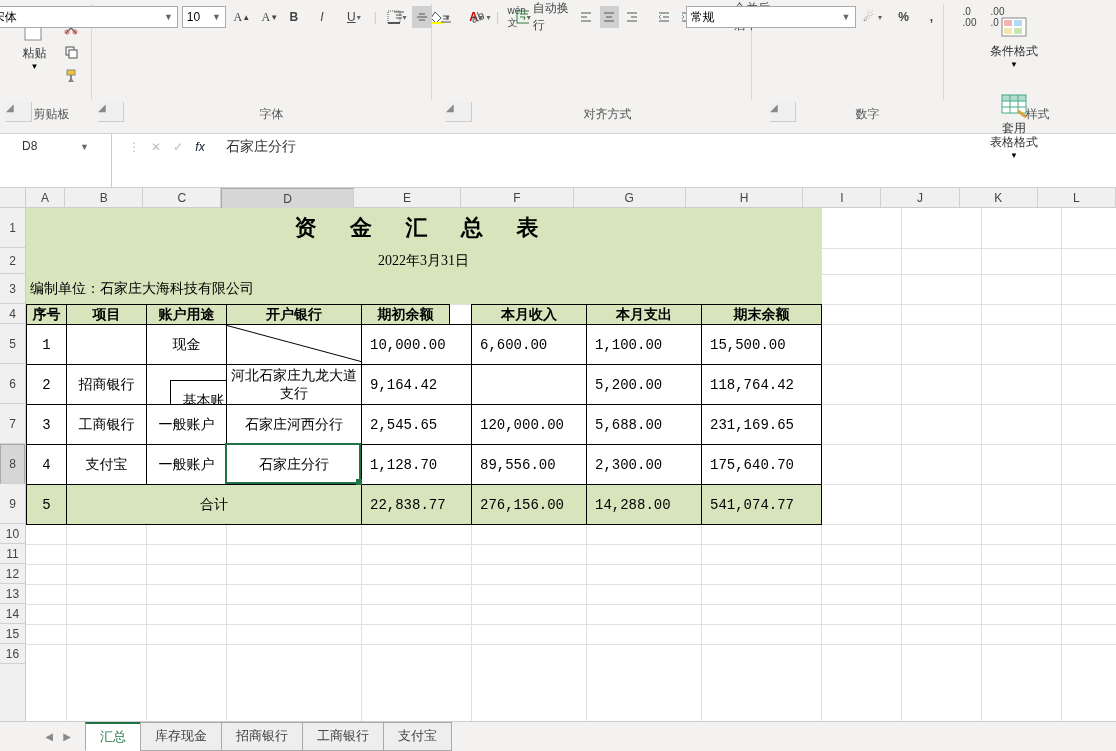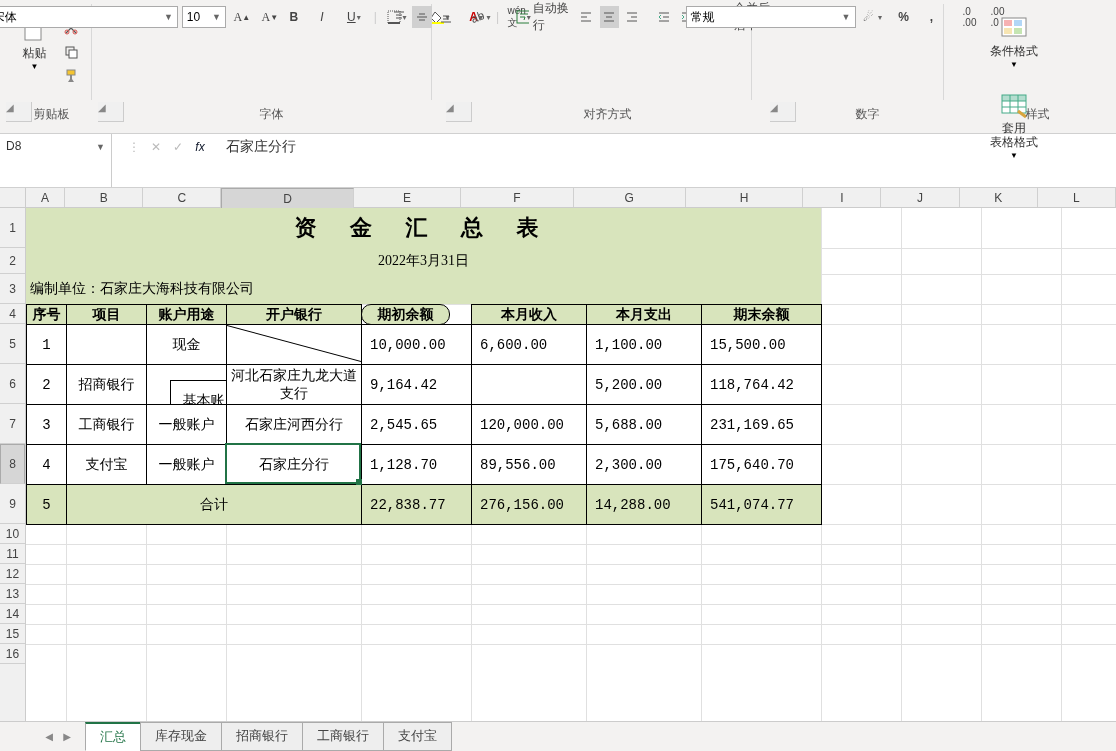--- a/index.html
+++ b/index.html
@@ -20,21 +20,21 @@
 .toolbtn.wdd{width:32px}
 .toolbtn .dd{font-size:8px;margin-left:1px;color:#666}
 
 svg{display:block}
 
 .labels-row{display:flex;height:24px;padding:0 6px}
 .labels-row .gl{display:flex;align-items:center;justify-content:center;color:#555;font-size:12px;border-right:1px solid transparent;position:relative}
 .labels-row .gl .corner{position:absolute;right:4px;bottom:3px;font-size:10px;color:#888}
 
 .fbar{display:flex;align-items:stretch;height:54px;background:#fff;border-bottom:1px solid #d0d0d0}
-.namebox{width:112px;border-right:1px solid #ccc;padding:3px 6px;display:flex;align-items:flex-start;gap:6px}
+.namebox{width:112px;border-right:1px solid #ccc;padding:3px 22px;display:flex;align-items:flex-start;gap:6px}
 .namebox .nb{flex:1;height:20px;font-size:12px;color:#333;padding-top:2px}
 .namebox .dd{font-size:9px;color:#666;padding-top:5px}
 .fx-icons{display:flex;align-items:flex-start;gap:2px;padding:4px 8px 0 12px}
 .fx-icons .fi{width:20px;height:18px;display:flex;align-items:center;justify-content:center;color:#888}
 .fx-val{flex:1;padding:4px 8px;font-size:14px;color:#333}
 
 .sheet-wrap{position:absolute;top:188px;left:0;right:0;bottom:30px;overflow:hidden;background:#fff}
 .corner{position:absolute;top:0;left:0;width:26px;height:20px;background:#f0f0f0;border-right:1px solid #ccc;border-bottom:1px solid #ccc}
 .colheads{position:absolute;top:0;left:26px;right:0;height:20px;display:flex;background:#f0f0f0;border-bottom:1px solid #ccc}
 .ch{border-right:1px solid #d0d0d0;display:flex;align-items:center;justify-content:center;color:#444;font-size:12px}
@@ -412,21 +412,21 @@
         <div class="gl-h" style="top: 396px;"></div>
         <div class="gl-h" style="top: 416px;"></div>
         <div class="gl-h" style="top: 436px;"></div>
         <div class="titlecell" style="left: 0px; top: 0px; width: 795px; height: 40px;">资 金 汇 总 表</div>
         <div class="datecell" style="left: 0px; top: 40px; width: 795px; height: 26px;">2022年3月31日</div>
         <div class="unitcell" style="left: 0px; top: 66px; width: 795px; height: 30px;">编制单位：石家庄大海科技有限公司</div>
         <div class="hdr" style="left: 0px; top: 96px; width: 41px; height: 21px;">序号</div>
         <div class="hdr" style="left: 40px; top: 96px; width: 81px; height: 21px;">项目</div>
         <div class="hdr" style="left: 120px; top: 96px; width: 81px; height: 21px;">账户用途</div>
         <div class="hdr" style="left: 200px; top: 96px; width: 136px; height: 21px;">开户银行</div>
-        <div class="hdr" style="left: 335px; top: 96px; width: 89px; height: 21px; border-radius: 10px;">期初余额</div>
+        <div class="hdr" style="left: 335px; top: 96px; width: 89px; height: 21px;">期初余额</div>
         <div class="hdr" style="left: 445px; top: 96px; width: 116px; height: 21px;">本月收入</div>
         <div class="hdr" style="left: 560px; top: 96px; width: 116px; height: 21px;">本月支出</div>
         <div class="hdr" style="left: 675px; top: 96px; width: 121px; height: 21px;">期末余额</div>
         <div class="tc cnum" style="left: 0px; top: 116px; width: 41px; height: 41px;">1</div>
         <div class="tc" style="left: 40px; top: 116px; width: 81px; height: 41px;"></div>
         <div class="tc" style="left: 120px; top: 116px; width: 81px; height: 41px;">现金</div>
         <div class="tc" style="left: 200px; top: 116px; width: 136px; height: 41px; text-align: center; line-height: 18px; padding: 0px 4px;">
           <div class="diag"></div>
         </div>
         <div class="tc num" style="left: 335px; top: 116px; width: 111px; height: 41px;">10,000.00</div>

